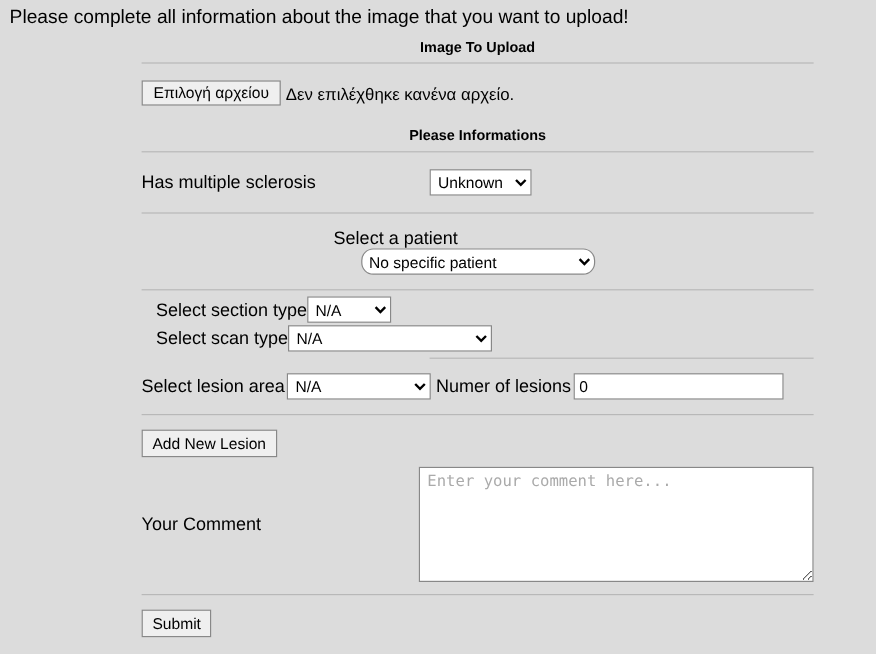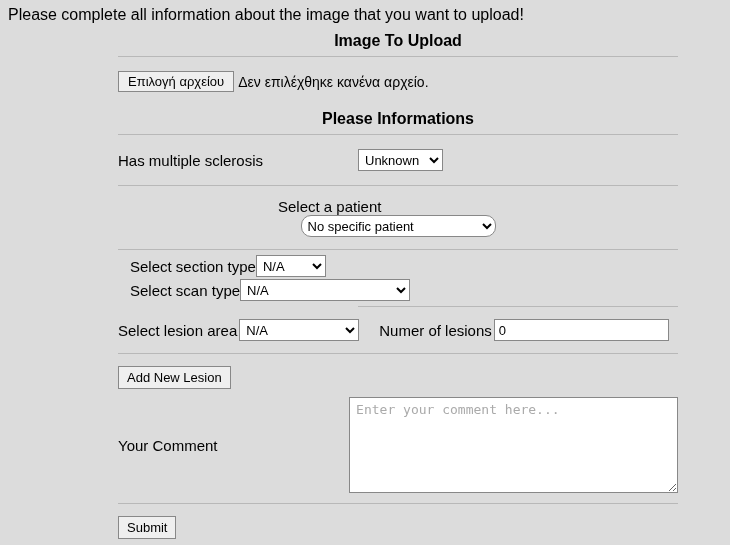--- a/index.html
+++ b/index.html
@@ -17,21 +17,21 @@
       font-size: 16px;
       margin: 0 0 8px 0;
     }
     .form-area {
       margin-left: 110px;
       width: 560px;
     }
     .section-heading {
       text-align: center;
       font-weight: bold;
-      font-size: 16px;
+      font-size: 12px;
       margin: 6px 0 6px 0;
     }
     hr.divider {
       border: none;
       border-top: 1px solid #b8b8b8;
       margin: 2px 0;
     }
     .row {
       display: flex;
       align-items: center;
@@ -90,21 +90,21 @@
       font-size: 13px;
       background: #efefef;
       border: 1px solid #888;
       padding: 3px 8px;
       cursor: pointer;
     }
     .inline-label {
       font-size: 15px;
       margin-right: 2px;
     }
-    .inline-label.right { margin-left: 20px; }
+    .inline-label.right { margin-left: 4px; }
     .section-group {
       margin: 4px 12px;
     }
     .tight-row { padding: 1px 0; display: flex; align-items: center; }
     .spacer { height: 10px; }
   </style>
 </head>
 <body>
 
 <div class="instruction">Please complete all information about the image that you want to upload!</div>

